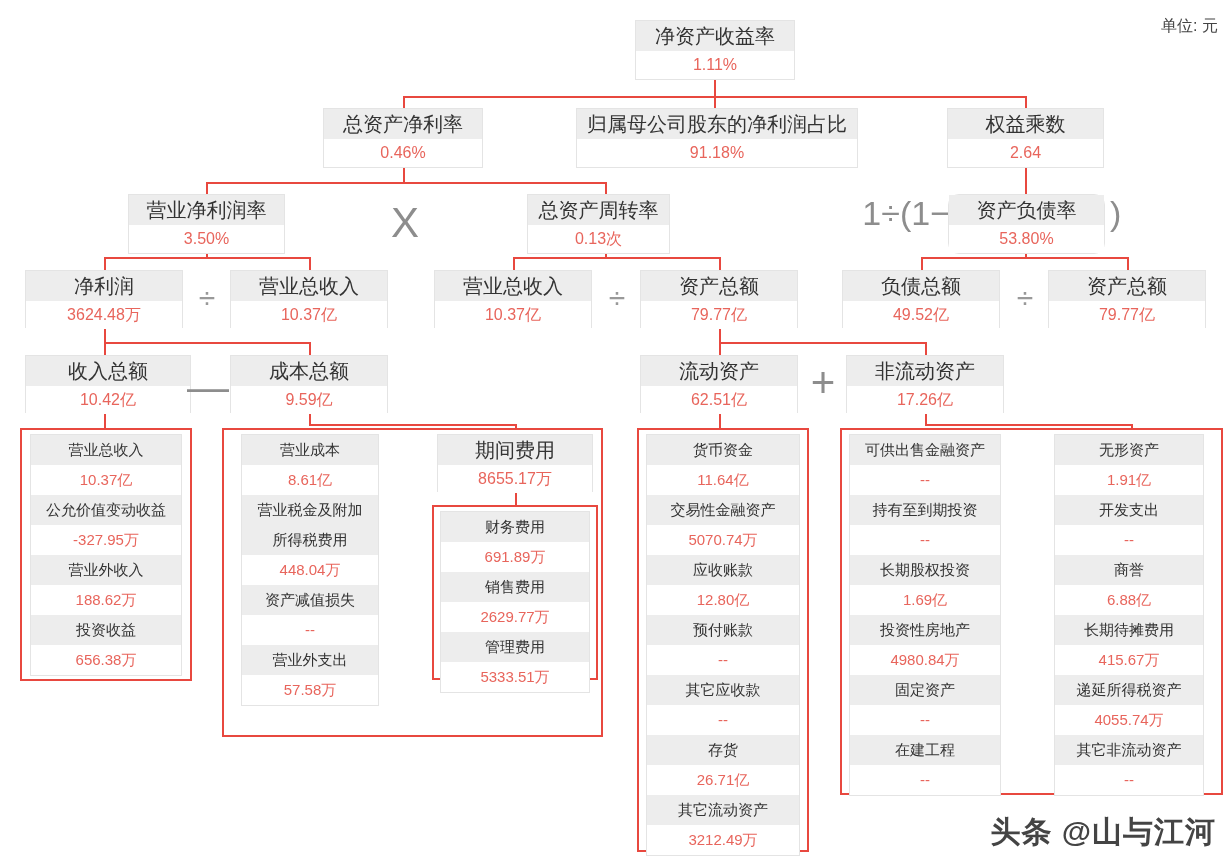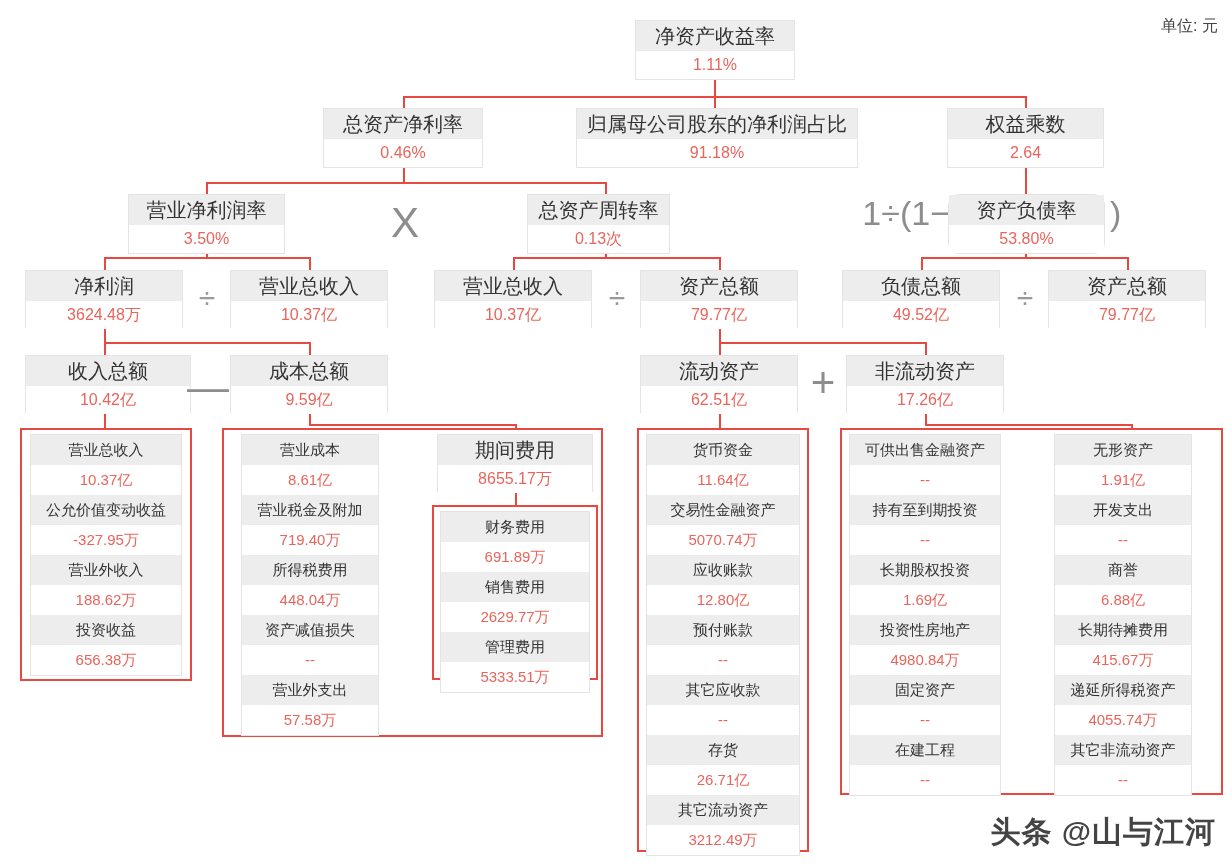--- a/index.html
+++ b/index.html
@@ -218,21 +218,20 @@
       <div class="row-v">188.62万</div>
       <div class="row-h">投资收益</div>
       <div class="row-v">656.38万</div>
     </div>
 
   <div class="grp" style="left:222px;top:428px;width:381px;height:309px;"></div>
   <div class="stack" style="left:232px;top:434px;width:138px;margin-left:9px;">
       <div class="row-h">营业成本</div>
       <div class="row-v">8.61亿</div>
       <div class="row-h">营业税金及附加</div>
-      <div class="row-v">719.40万</div>
       <div class="row-h">所得税费用</div>
       <div class="row-v">448.04万</div>
       <div class="row-h">资产减值损失</div>
       <div class="row-v">--</div>
       <div class="row-h">营业外支出</div>
       <div class="row-v">57.58万</div>
     </div>
 
   <div class="node" style="left:437px;top:434px;width:156px;height:58px;">
     <div class="hd">期间费用</div>
@@ -275,21 +274,21 @@
       <div class="row-v">--</div>
       <div class="row-h">长期股权投资</div>
       <div class="row-v">1.69亿</div>
       <div class="row-h">投资性房地产</div>
       <div class="row-v">4980.84万</div>
       <div class="row-h">固定资产</div>
       <div class="row-v">--</div>
       <div class="row-h">在建工程</div>
       <div class="row-v">--</div>
     </div>
-  <div class="stack" style="left:1054px;top:434px;width:138px;">
+  <div class="stack" style="left:1054px;top:434px;width:150px;">
       <div class="row-h">无形资产</div>
       <div class="row-v">1.91亿</div>
       <div class="row-h">开发支出</div>
       <div class="row-v">--</div>
       <div class="row-h">商誉</div>
       <div class="row-v">6.88亿</div>
       <div class="row-h">长期待摊费用</div>
       <div class="row-v">415.67万</div>
       <div class="row-h">递延所得税资产</div>
       <div class="row-v">4055.74万</div>

